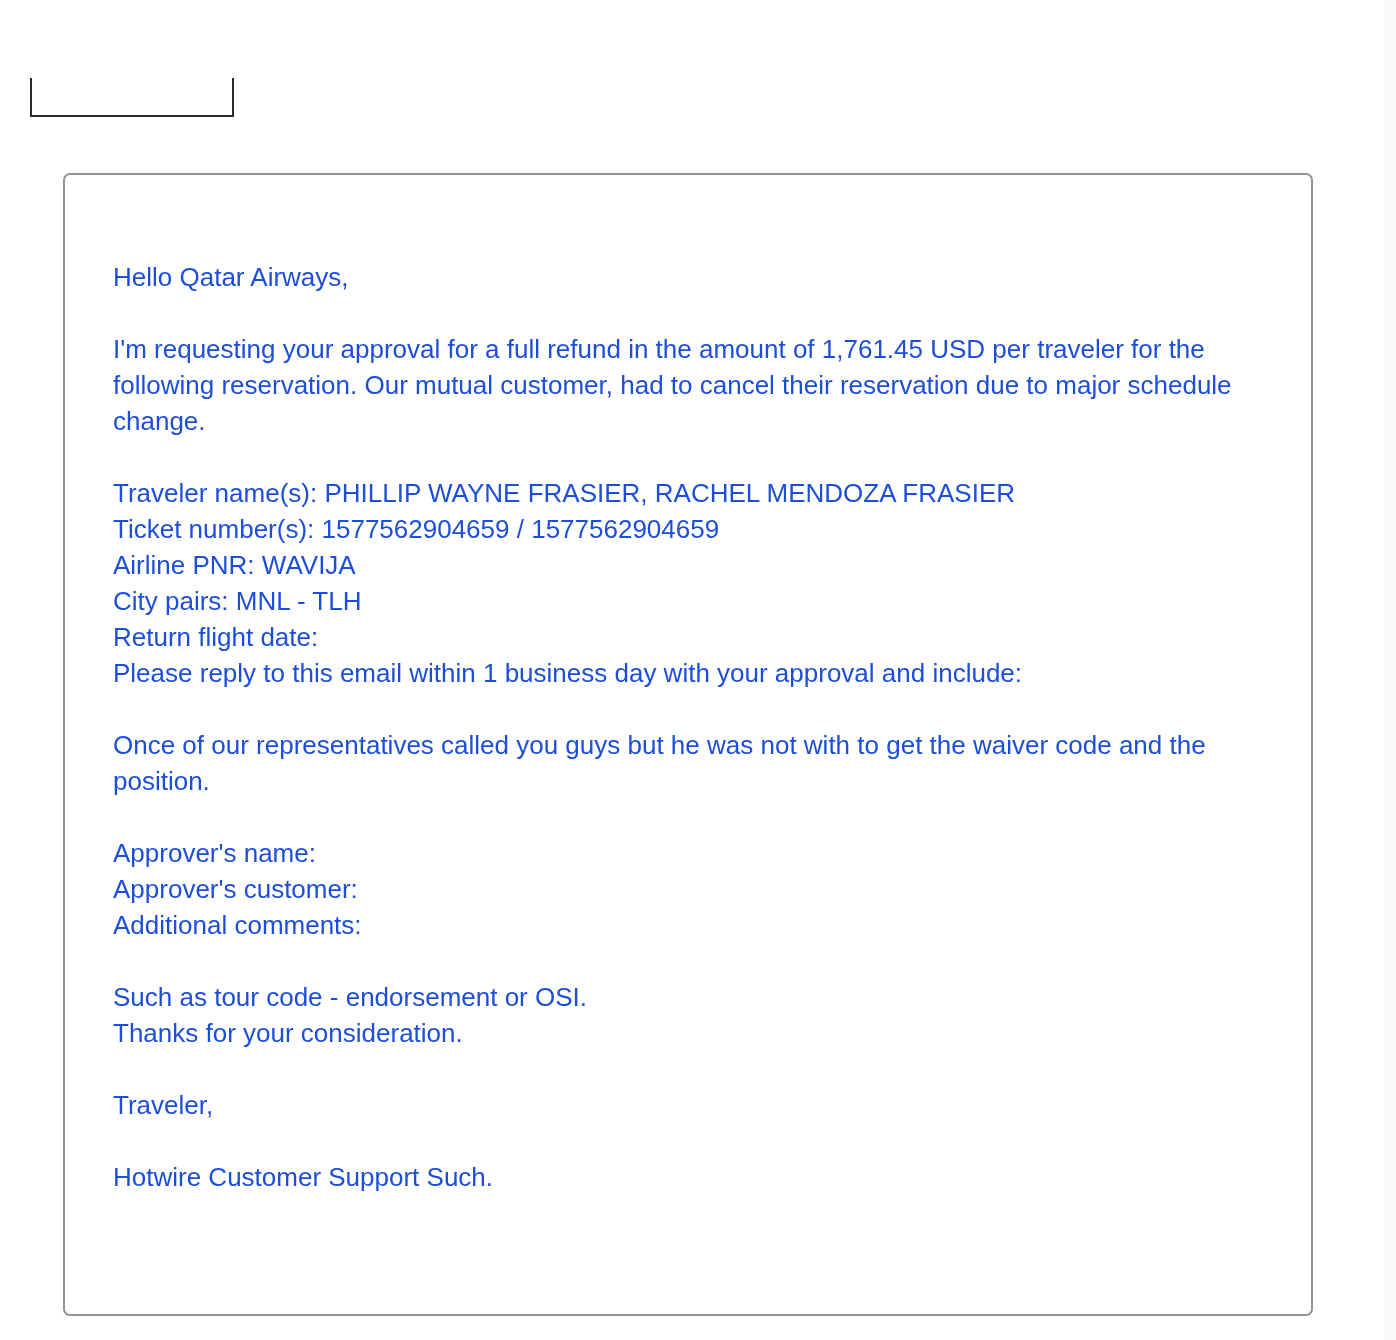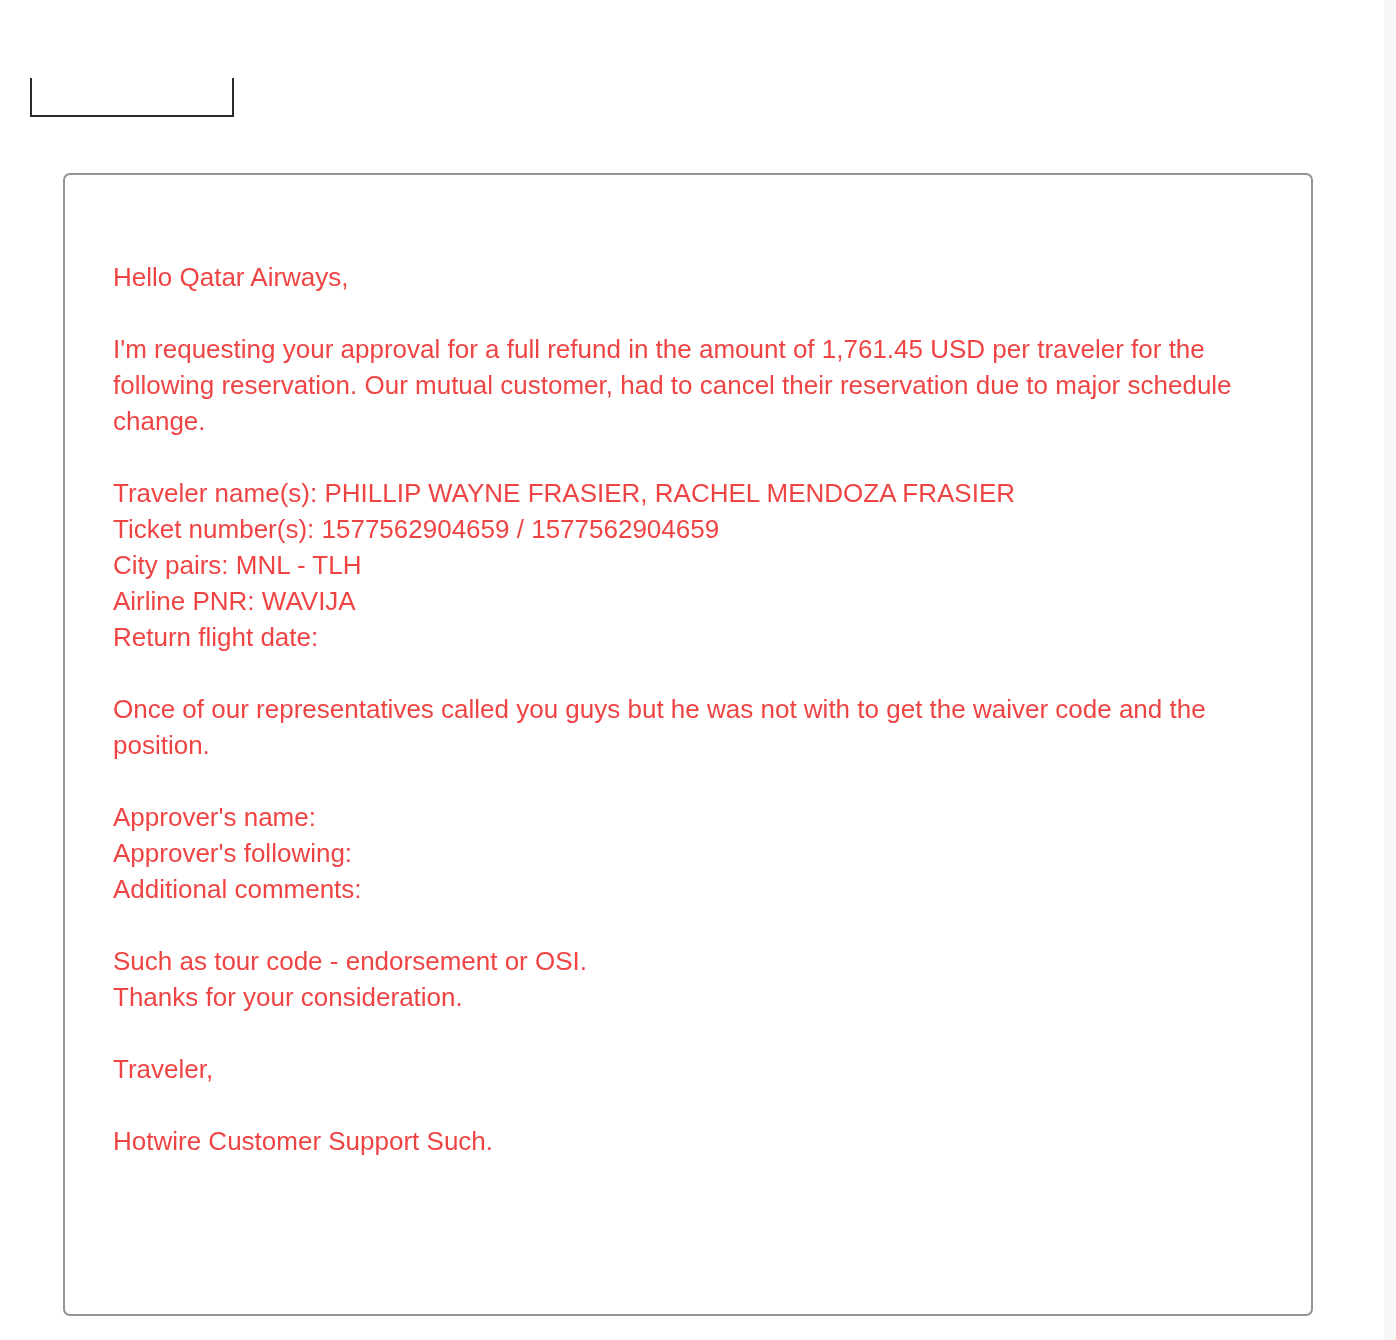--- a/index.html
+++ b/index.html
@@ -43,21 +43,21 @@
       border: 2px solid #939393;
       border-radius: 7px;
       box-sizing: content-box;
       background: #ffffff;
     }
     .email-body {
       position: absolute;
       left: 48px;
       top: 84px;
       width: 1150px;
-      color: #ef4444;
+      color: #1d4ed8;
       font-size: 26px;
       line-height: 36px;
     }
     .line {
       display: block;
       min-height: 36px;
       white-space: pre-wrap;
     }
     .blank {
       display: block;
@@ -74,30 +74,31 @@
 <div class="email-card">
   <div class="email-body">
     <span class="line">Hello Qatar Airways,</span>
     <span class="blank"></span>
 
     <span class="line">I'm requesting your approval for a full refund in the amount of 1,761.45 USD per traveler for the following reservation. Our mutual customer, had to cancel their reservation due to major schedule change.</span>
     <span class="blank"></span>
 
     <span class="line">Traveler name(s): PHILLIP WAYNE FRASIER, RACHEL MENDOZA FRASIER</span>
     <span class="line">Ticket number(s): 1577562904659 / 1577562904659</span>
+    <span class="line">Airline PNR: WAVIJA</span>
     <span class="line">City pairs: MNL - TLH</span>
-    <span class="line">Airline PNR: WAVIJA</span>
     <span class="line">Return flight date:</span>
+    <span class="line">Please reply to this email within 1 business day with your approval and include:</span>
     <span class="blank"></span>
 
     <span class="line">Once of our representatives called you guys but he was not with to get the waiver code and the position.</span>
     <span class="blank"></span>
 
     <span class="line">Approver's name:</span>
-    <span class="line">Approver's following:</span>
+    <span class="line">Approver's customer:</span>
     <span class="line">Additional comments:</span>
     <span class="blank"></span>
 
     <span class="line">Such as tour code - endorsement or OSI.</span>
     <span class="line">Thanks for your consideration.</span>
     <span class="blank"></span>
 
     <span class="line">Traveler,</span>
     <span class="blank"></span>
 

